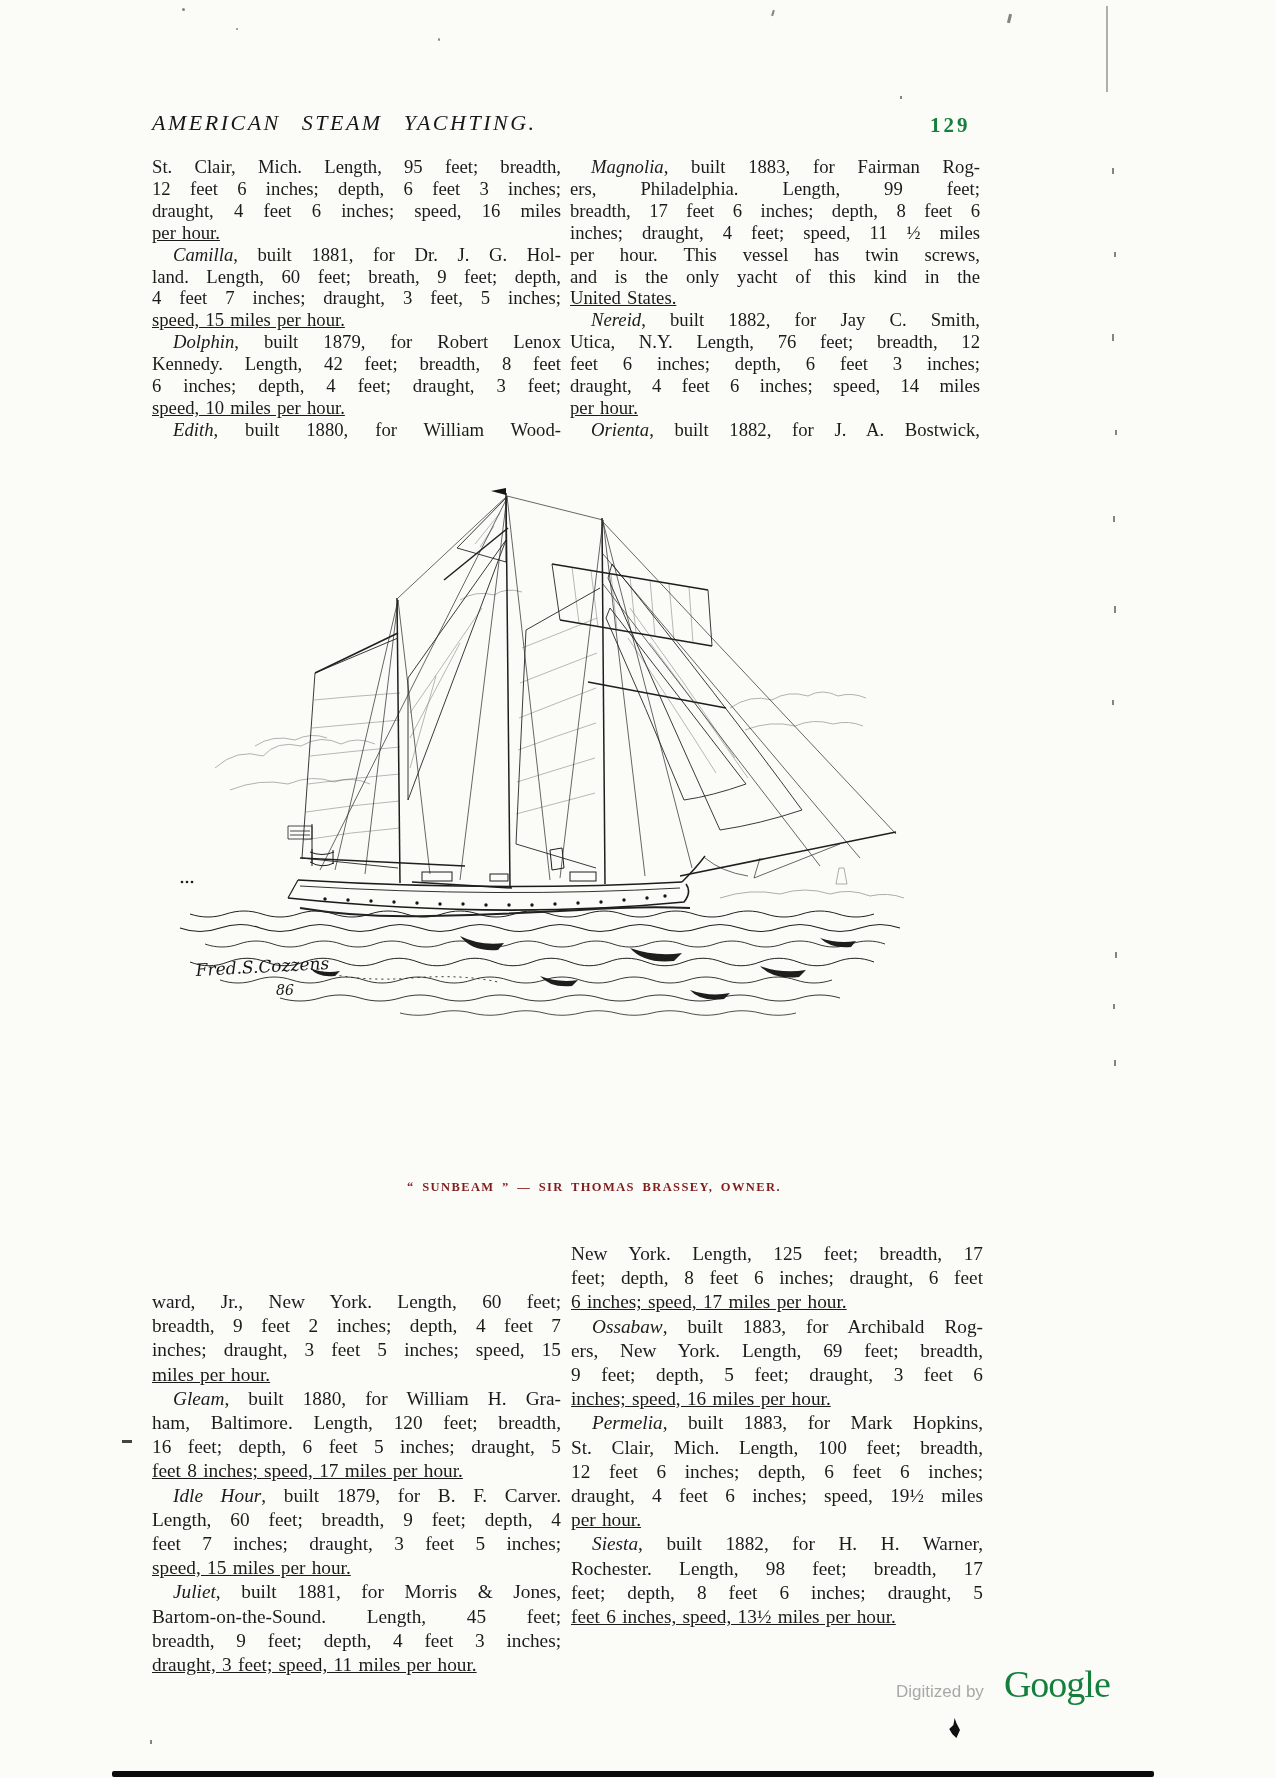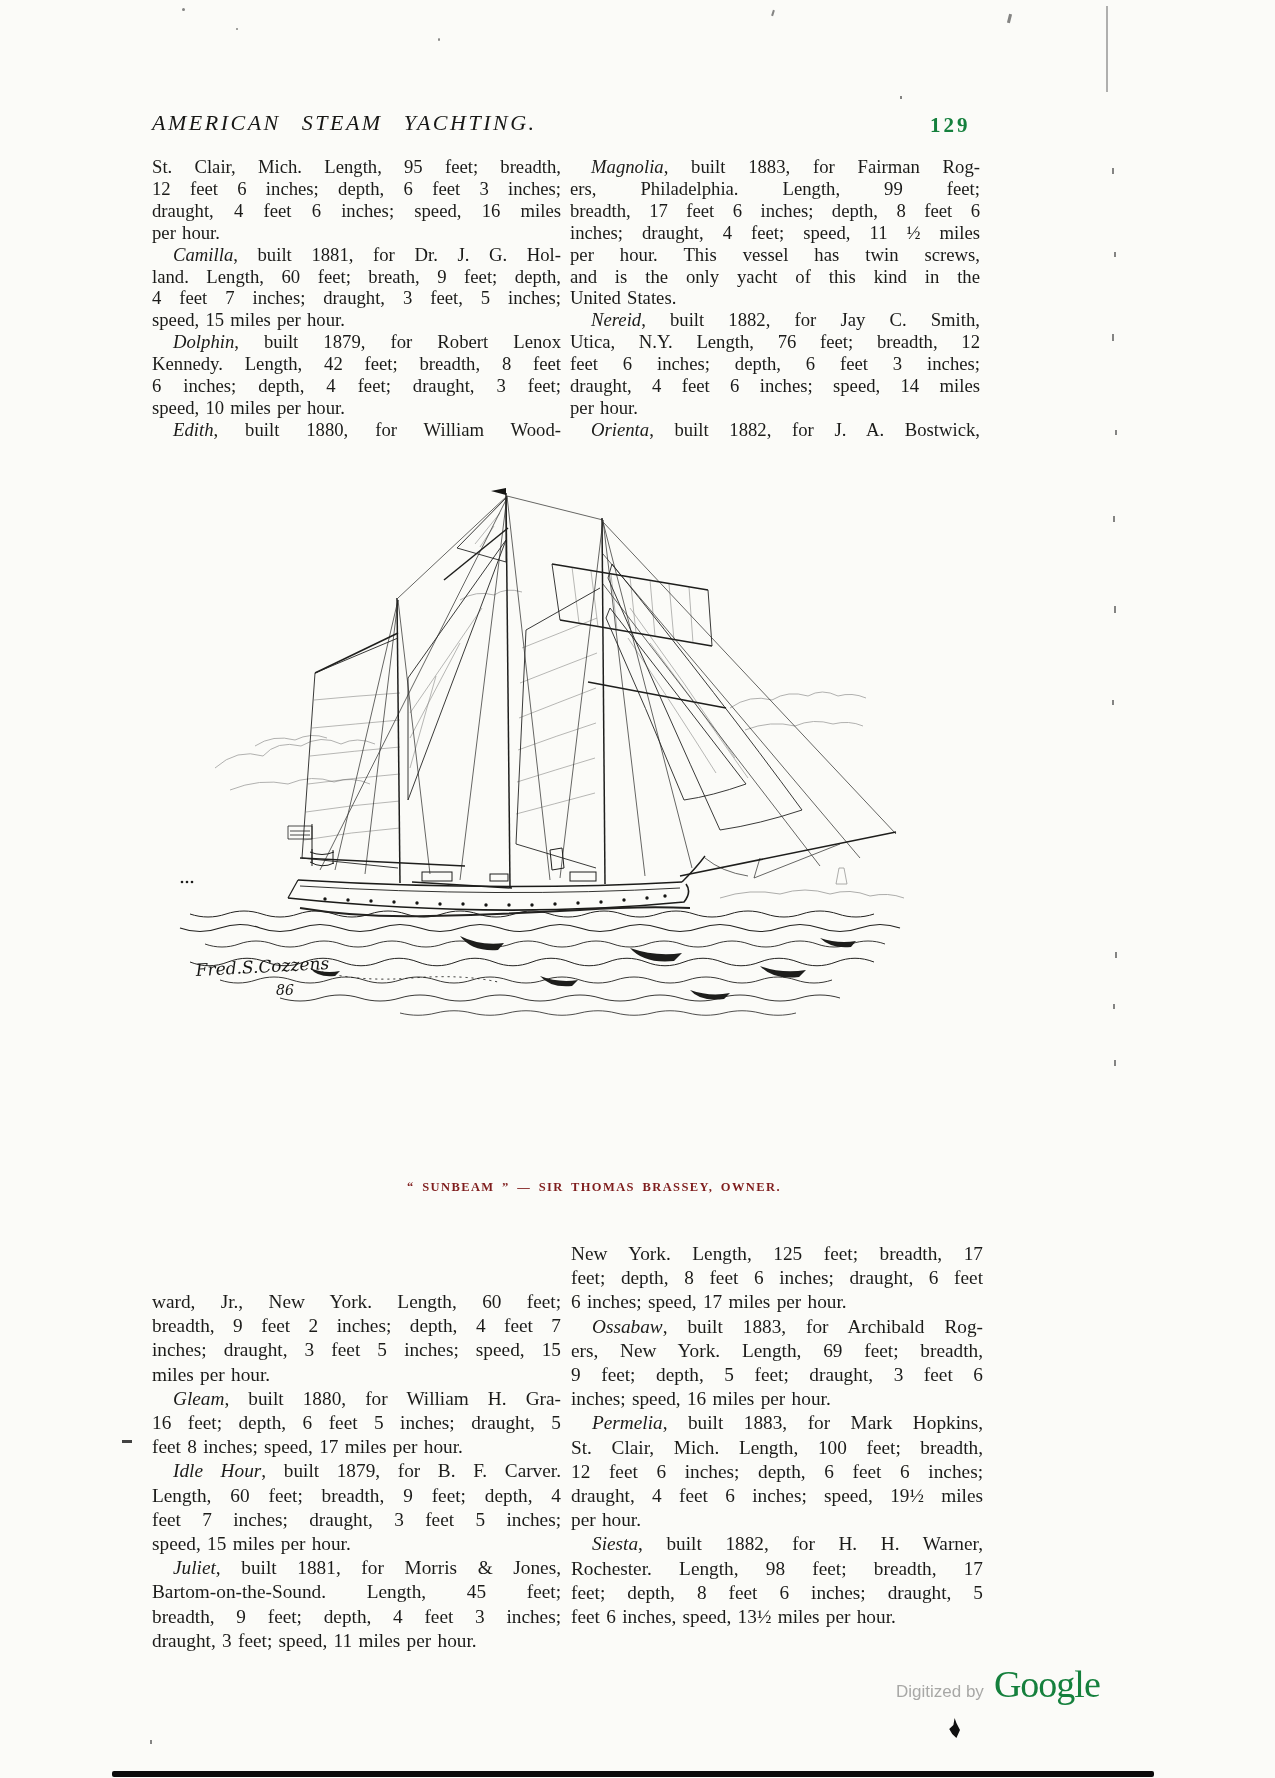--- a/index.html
+++ b/index.html
@@ -19,37 +19,37 @@
   .pagenum{
     left:930px;top:113px;width:60px;
     font-size:21px;letter-spacing:3px;font-weight:600;color:#15803d;
   }
   
   .col{color:#1b1b19;}
   .col .tline{
     text-align:justify;text-align-last:justify;
     white-space:normal;word-spacing:1.5px;
   }
-  .col .tline.end{text-align-last:left;}
+  .col .tline.end{text-align-last:left;text-decoration:underline;}
   .col .tline.ind{padding-left:21px;}
   .col-top{font-size:18.7px;line-height:21.9px;}
   .col-bot{font-size:19.3px;line-height:24.2px;}
   .col-top-left {left:152px;top:156px;width:409px;}
   .col-top-right{left:570px;top:156px;width:410px;}
   .col-bot-left {left:152px;top:1242px;width:409px;margin-top:48px;}
   .col-bot-right{left:571px;top:1242px;width:412px;}
   
   .illus{left:160px;top:468px;width:810px;height:700px;}
   .caption{
     left:180px;top:1180px;width:828px;text-align:center;
     font-size:12.5px;font-weight:700;letter-spacing:1.4px;word-spacing:3px;
     color:#7f1d1d;
   }
   
-  .watermark{left:896px;top:1662px;display:flex;align-items:baseline;gap:10px;}
+  .watermark{left:896px;top:1662px;display:flex;align-items:baseline;gap:20px;}
   .wm-pre{font-family:"Liberation Sans","DejaVu Sans",sans-serif;font-size:17px;color:#a8a8a6;}
   .wm-logo{font-family:"Liberation Serif",serif;font-size:38px;color:#15803d;letter-spacing:-1px;}
   
   .speck{background:#444;opacity:.65;}
   .edge-bar{left:112px;top:1771px;width:1042px;height:6px;background:#0b0b0b;border-radius:2px;}
   .edge-line{left:1106px;top:6px;width:2px;height:86px;background:#8f8f8f;opacity:.7;}
   .blot{
     left:948px;top:1718px;width:12px;height:20px;background:#101010;
     clip-path:polygon(55% 0,70% 25%,100% 60%,70% 100%,35% 80%,10% 55%,45% 35%);
   }
@@ -251,20 +251,21 @@
 </div>
 
 <div class="abs caption">“ SUNBEAM ” — SIR THOMAS BRASSEY, OWNER.</div>
 
 <div class="abs col col-bot col-bot-left">
     <div class="tline">ward, Jr., New York.  Length, 60 feet;</div>
     <div class="tline">breadth, 9 feet 2 inches; depth, 4 feet 7</div>
     <div class="tline">inches; draught, 3 feet 5 inches; speed, 15</div>
     <div class="tline end">miles per hour.</div>
     <div class="tline ind"><i>Gleam</i>, built 1880, for William H. Gra-</div>
+    <div class="tline">ham, Baltimore.  Length, 120 feet; breadth,</div>
     <div class="tline">16 feet; depth, 6 feet 5 inches; draught, 5</div>
     <div class="tline end">feet 8 inches; speed, 17 miles per hour.</div>
     <div class="tline ind"><i>Idle Hour</i>, built 1879, for B. F. Carver.</div>
     <div class="tline">Length, 60 feet; breadth, 9 feet; depth, 4</div>
     <div class="tline">feet 7 inches; draught, 3 feet 5 inches;</div>
     <div class="tline end">speed, 15 miles per hour.</div>
     <div class="tline ind"><i>Juliet</i>, built 1881, for Morris &amp; Jones,</div>
     <div class="tline">Bartom-on-the-Sound.  Length, 45 feet;</div>
     <div class="tline">breadth, 9 feet; depth, 4 feet 3 inches;</div>
     <div class="tline end">draught, 3 feet; speed, 11 miles per hour.</div>

